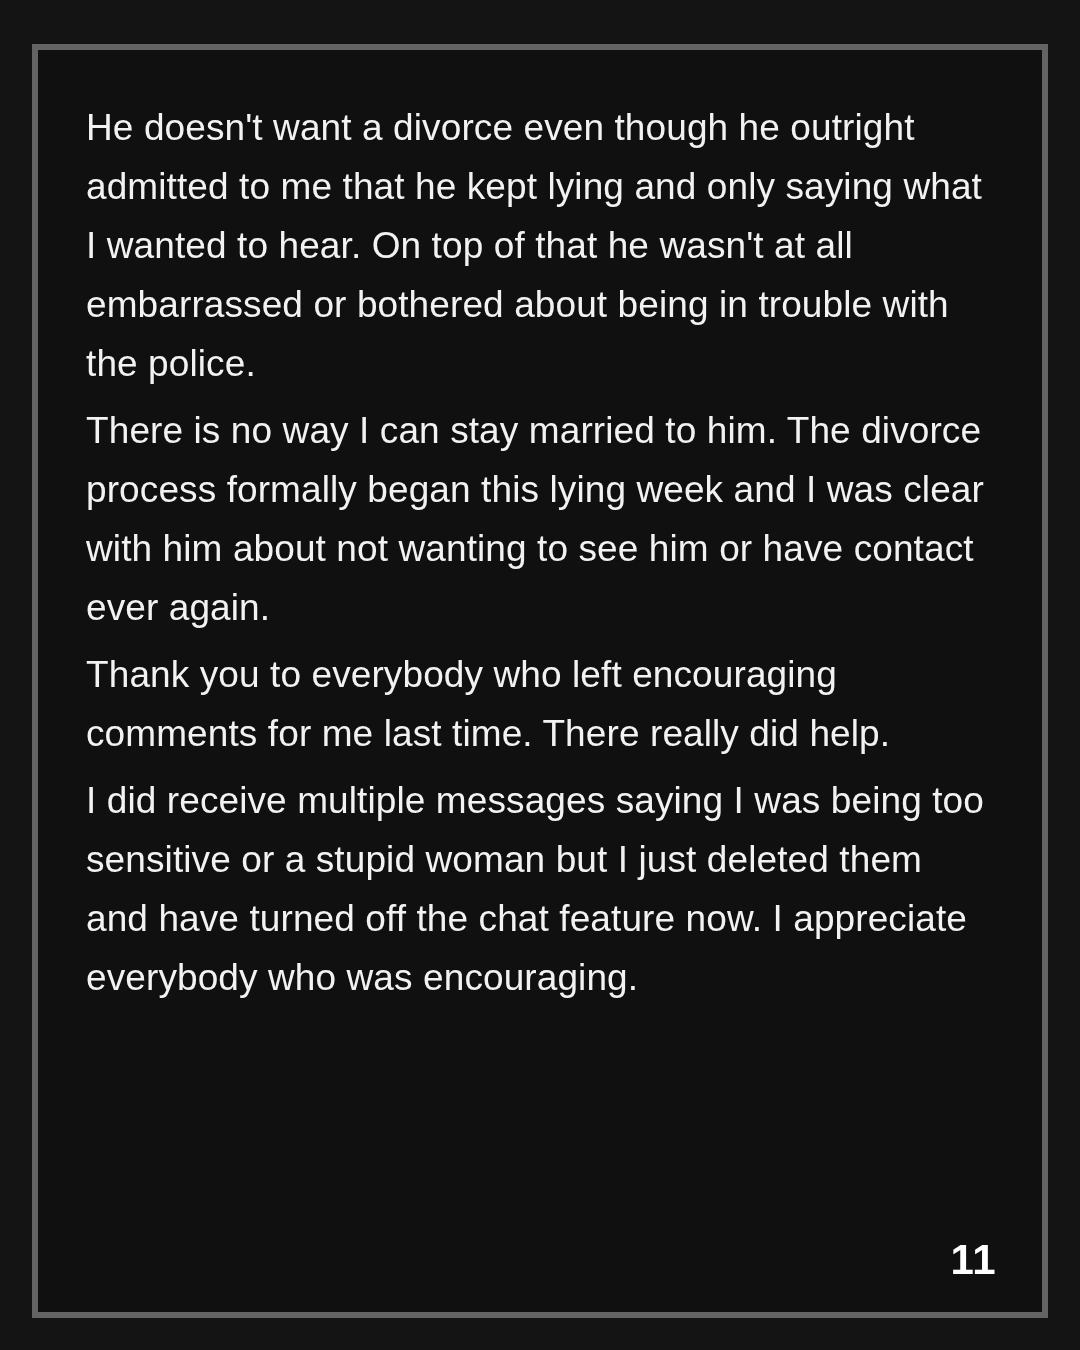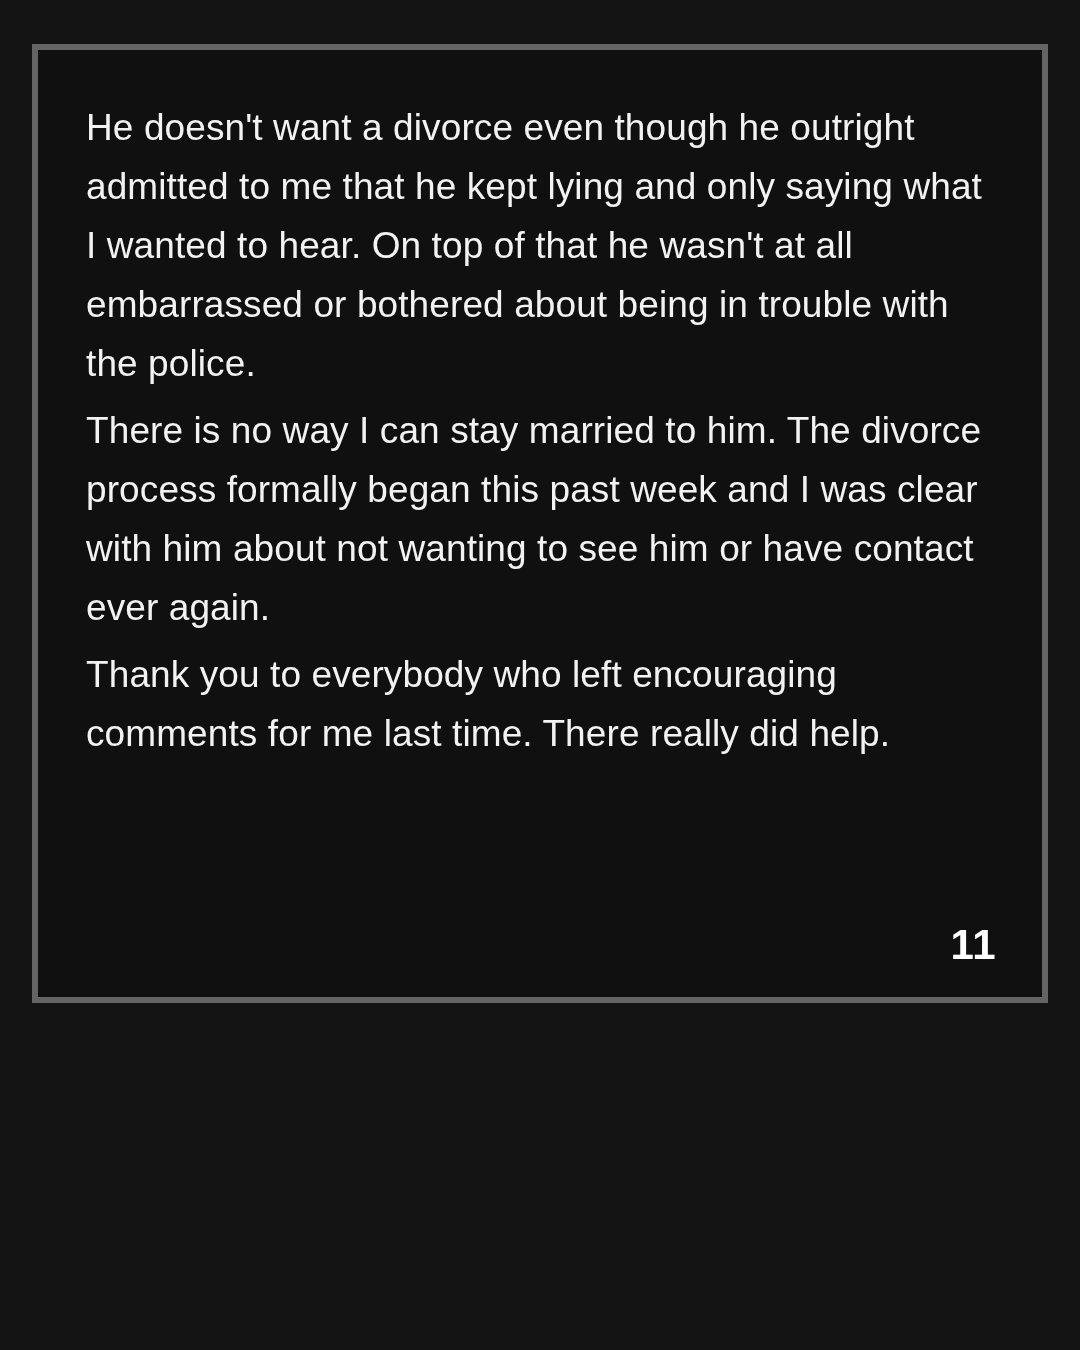--- a/index.html
+++ b/index.html
@@ -11,21 +11,21 @@
     height: 1350px;
     background: #141414;
     font-family: "Liberation Sans", sans-serif;
     overflow: hidden;
   }
   .slide-frame {
     position: absolute;
     left: 32px;
     top: 44px;
     width: 1016px;
-    height: 959px;
+    height: 1274px;
     box-sizing: border-box;
     border: 6px solid #646464;
     background: #101010;
   }
   .slide-inner {
     position: absolute;
     left: 0;
     top: 0;
     right: 0;
     bottom: 0;
@@ -56,18 +56,19 @@
     text-align: center;
   }
 </style>
 </head>
 <body>
 
 <div class="slide-frame">
   <div class="slide-inner">
     <div class="body-text">
       <p class="para">He doesn't want a divorce even though he outright admitted to me that he kept lying and only saying what I wanted to hear. On top of that he wasn't at all embarrassed or bothered about being in trouble with the police.</p>
-      <p class="para">There is no way I can stay married to him. The divorce process formally began this past week and I was clear with him about not wanting to see him or have contact ever again.</p>
+      <p class="para">There is no way I can stay married to him. The divorce process formally began this lying week and I was clear with him about not wanting to see him or have contact ever again.</p>
       <p class="para">Thank you to everybody who left encouraging comments for me last time. There really did help.</p>
+      <p class="para">I did receive multiple messages saying I was being too sensitive or a stupid woman but I just deleted them and have turned off the chat feature now. I appreciate everybody who was encouraging.</p>
     </div>
   </div>
   <div class="page-number">11</div>
 </div>
 
 </body></html>

